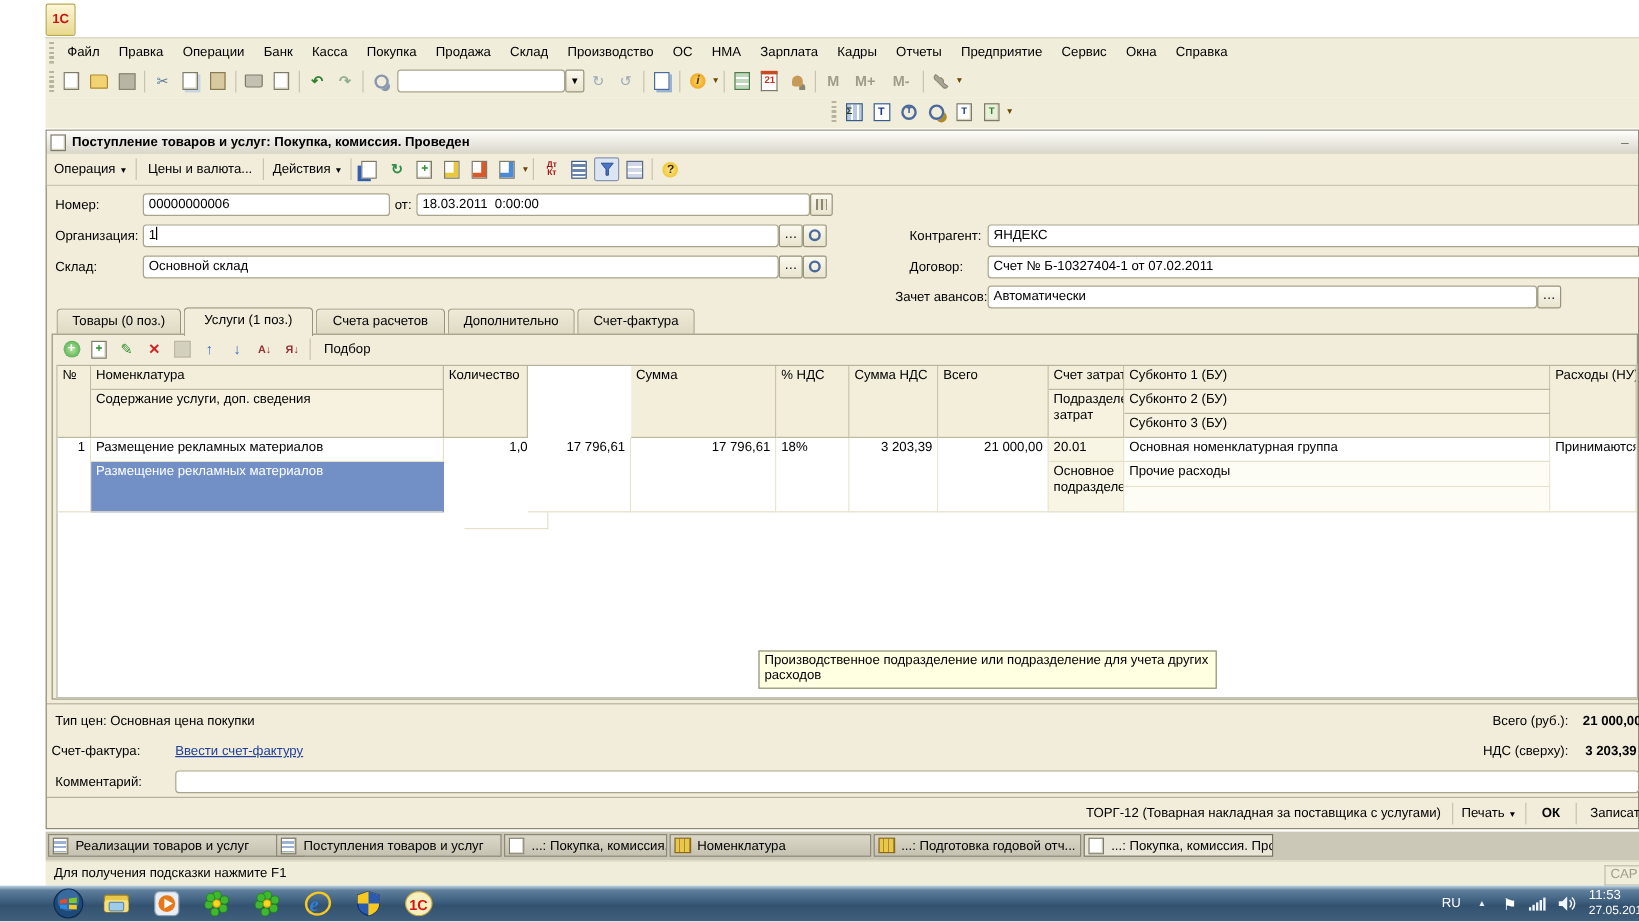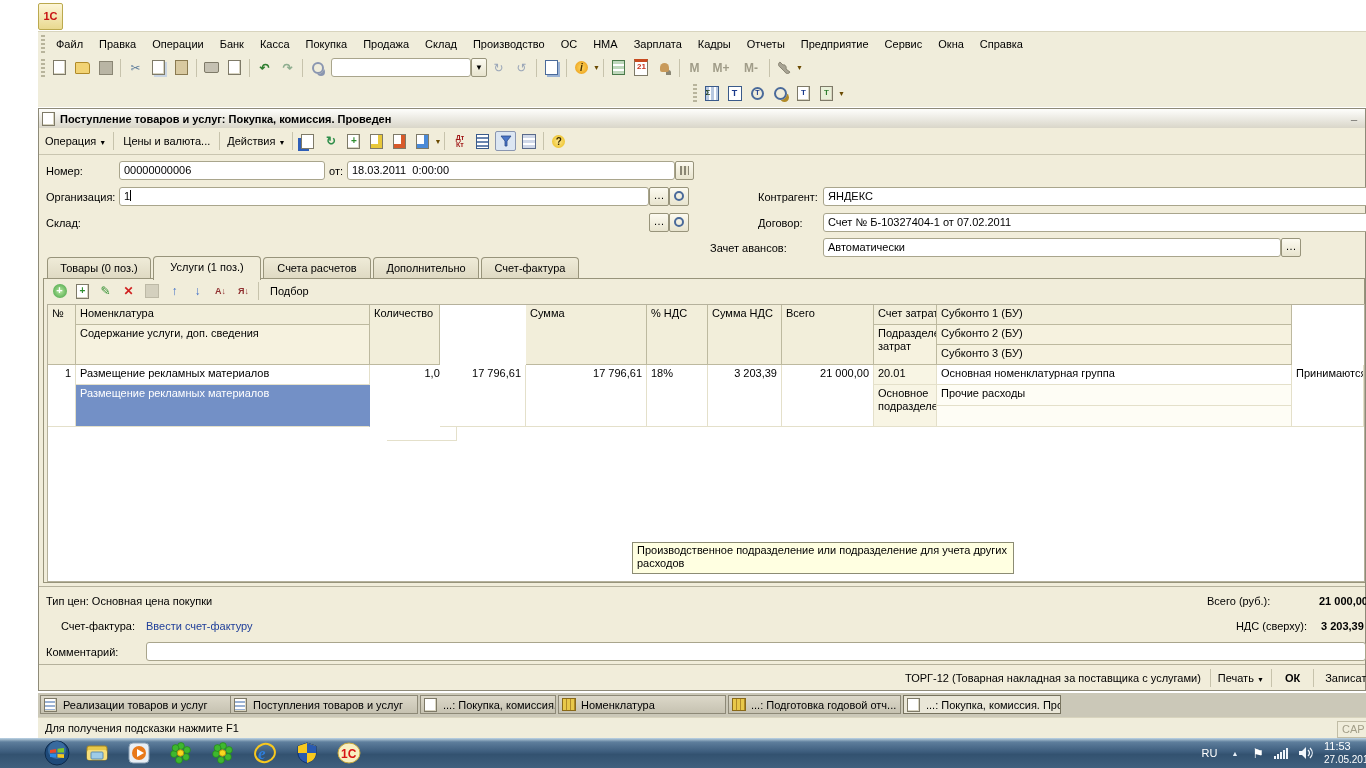--- a/index.html
+++ b/index.html
@@ -219,28 +219,29 @@
     <div class="abs lbl" style="left:290px;top:53px">от:</div>
     <div class="abs input" style="left:308px;top:52px;width:318px">18.03.2011  0:00:00</div>
     <div class="abs btn3" style="left:636px;top:52px;width:17px;height:17px"><span style="display:inline-block;width:9px;height:9px;background:repeating-linear-gradient(90deg,#8A8674 0 2px,#E8E4CE 2px 4px),repeating-linear-gradient(#8A8674 0 2px,#E8E4CE 2px 4px);margin-top:4px"></span></div>
 
     <div class="abs lbl" style="left:7px;top:79px">Организация:</div>
     <div class="abs input" style="left:80px;top:78px;width:520px"><span>1</span><span style="display:inline-block;width:1px;height:11px;background:#000;vertical-align:-1px"></span></div>
     <div class="abs btn3" style="left:610px;top:78px;width:18px;height:17px">…</div>
     <div class="abs btn3" style="left:630px;top:78px;width:18px;height:17px"><span style="display:inline-block;width:6px;height:6px;border:2px solid #4A6A9A;border-radius:50%;margin-top:3px"></span></div>
 
     <div class="abs lbl" style="left:7px;top:105px">Склад:</div>
+    <div class="abs input" style="left:80px;top:104px;width:520px">Основной склад</div>
     <div class="abs btn3" style="left:610px;top:104px;width:18px;height:17px">…</div>
     <div class="abs btn3" style="left:630px;top:104px;width:18px;height:17px"><span style="display:inline-block;width:6px;height:6px;border:2px solid #4A6A9A;border-radius:50%;margin-top:3px"></span></div>
 
     <div class="abs lbl" style="left:719px;top:79px">Контрагент:</div>
     <div class="abs input" style="left:784px;top:78px;width:540px">ЯНДЕКС</div>
     <div class="abs lbl" style="left:719px;top:105px">Договор:</div>
     <div class="abs input" style="left:784px;top:104px;width:540px">Счет № Б-10327404-1 от 07.02.2011</div>
-    <div class="abs lbl" style="left:671px;top:130px">Зачет авансов:</div>
+    <div class="abs lbl" style="left:707px;top:130px">Зачет авансов:</div>
     <div class="abs input" style="left:784px;top:129px;width:448px">Автоматически</div>
     <div class="abs btn3" style="left:1242px;top:129px;width:18px;height:17px">…</div>
 
     <div class="tab" style="left:8px;top:148px;width:102px">Товары (0 поз.)</div>
     <div class="tab active" style="left:114px;top:147px;width:106px;font-weight:normal">Услуги (1 поз.)</div>
     <div class="tab" style="left:224px;top:148px;width:106px">Счета расчетов</div>
     <div class="tab" style="left:334px;top:148px;width:104px">Дополнительно</div>
     <div class="tab" style="left:442px;top:148px;width:96px">Счет-фактура</div>
 
     <div class="abs" style="left:4px;top:169px;width:1322px;height:305px;border:1px solid #98947B;background:#F1EDDA;box-sizing:border-box;z-index:2">
@@ -273,20 +274,21 @@
         <div class="hc" style="left:322px;top:0;width:70px;height:60px">Количество</div>
         <div class="hc" style="left:478px;top:0;width:121px;height:60px">Сумма</div>
         <div class="hc" style="left:599px;top:0;width:61px;height:60px">% НДС</div>
         <div class="hc" style="left:660px;top:0;width:74px;height:60px">Сумма НДС</div>
         <div class="hc" style="left:734px;top:0;width:92px;height:60px">Всего</div>
         <div class="hc" style="left:826px;top:0;width:63px;height:20px">Счет затрат ...</div>
         <div class="hc" style="left:826px;top:20px;width:63px;height:40px;background:#F6F2DF;white-space:normal;line-height:13px"><span>Подразделе...</span><br><span>затрат</span></div>
         <div class="hc" style="left:889px;top:0;width:355px;height:20px">Субконто 1 (БУ)</div>
         <div class="hc" style="left:889px;top:20px;width:355px;height:20px;background:#F6F2DF">Субконто 2 (БУ)</div>
         <div class="hc" style="left:889px;top:40px;width:355px;height:20px;background:#F6F2DF">Субконто 3 (БУ)</div>
+        <div class="hc" style="left:1244px;top:0;width:72px;height:60px">Расходы (НУ)</div>
 
         <div class="dc num" style="left:0;top:60px;width:28px;height:62px">1</div>
         <div class="dc" style="left:28px;top:60px;width:294px;height:20px">Размещение рекламных материалов</div>
         <div class="dc" style="left:28px;top:80px;width:294px;height:42px;background:#7390C6;color:#fff;border-right-color:#7390C6">Размещение рекламных материалов</div>
         <div class="dc num" style="left:339px;top:60px;width:70px;height:76px">1,000</div>
         <div class="dc num" style="left:392px;top:60px;width:86px;height:62px">17 796,61</div>
         <div class="dc num" style="left:478px;top:60px;width:121px;height:62px">17 796,61</div>
         <div class="dc" style="left:599px;top:60px;width:61px;height:62px">18%</div>
         <div class="dc num" style="left:660px;top:60px;width:74px;height:62px">3 203,39</div>
         <div class="dc num" style="left:734px;top:60px;width:92px;height:62px">21 000,00</div>
@@ -296,26 +298,26 @@
         <div class="dc" style="left:889px;top:80px;width:355px;height:21px;background:#FEFDF5">Прочие расходы</div>
         <div class="dc" style="left:889px;top:101px;width:355px;height:21px;background:#FEFDF5"></div>
         <div class="dc" style="left:1244px;top:60px;width:72px;height:62px">Принимаются</div>
 
         <div class="abs" style="left:584px;top:237px;width:372px;height:28px;background:#FFFFE1;border:1px solid #8C8C74;padding:1px 4px;line-height:13px;white-space:normal;z-index:5">Производственное подразделение или подразделение для учета других расходов</div>
       </div>
     </div>
 
     <div class="abs" style="left:0;top:477px;width:1326px;height:1px;background:#B5B19C"></div>
     <div class="abs lbl" style="left:7px;top:483px">Тип цен: Основная цена покупки</div>
-    <div class="abs lbl" style="left:22px;top:508px">Счет-фактура:</div>
-    <a class="abs lbl" style="left:107px;top:508px;color:#21409A;">Ввести счет-фактуру</a>
+    <div class="abs lbl" style="left:4px;top:508px">Счет-фактура:</div>
+    <a class="abs lbl" style="left:107px;top:508px;color:#21409A;text-decoration:underline">Ввести счет-фактуру</a>
     <div class="abs lbl" style="left:7px;top:534px">Комментарий:</div>
     <div class="abs input" style="left:107px;top:533px;width:1210px"></div>
 
-    <div class="abs lbl" style="left:1168px;top:483px;width:100px;text-align:left">Всего (руб.):</div>
+    <div class="abs lbl" style="left:1168px;top:483px;width:100px;text-align:right">Всего (руб.):</div>
     <div class="abs lbl" style="left:1280px;top:483px;width:110px;font-weight:bold">21 000,00</div>
     <div class="abs lbl" style="left:1168px;top:508px;width:100px;text-align:right">НДС (сверху):</div>
     <div class="abs lbl" style="left:1282px;top:508px;width:110px;font-weight:bold">3 203,39</div>
 
     <div class="abs" style="left:0;top:555px;width:1326px;height:1px;background:#B5B19C"></div>
     <div class="abs" style="left:860px;top:556px;height:26px;display:flex;align-items:center;white-space:nowrap">
       <span class="mi" style="padding:2px 6px">ТОРГ-12 (Товарная накладная за поставщика с услугами)</span>
       <span class="tsep"></span>
       <span class="mi" style="padding:2px 4px"><span>Печать</span> <span style="font-size:7px">▼</span></span>
       <span class="tsep"></span>

